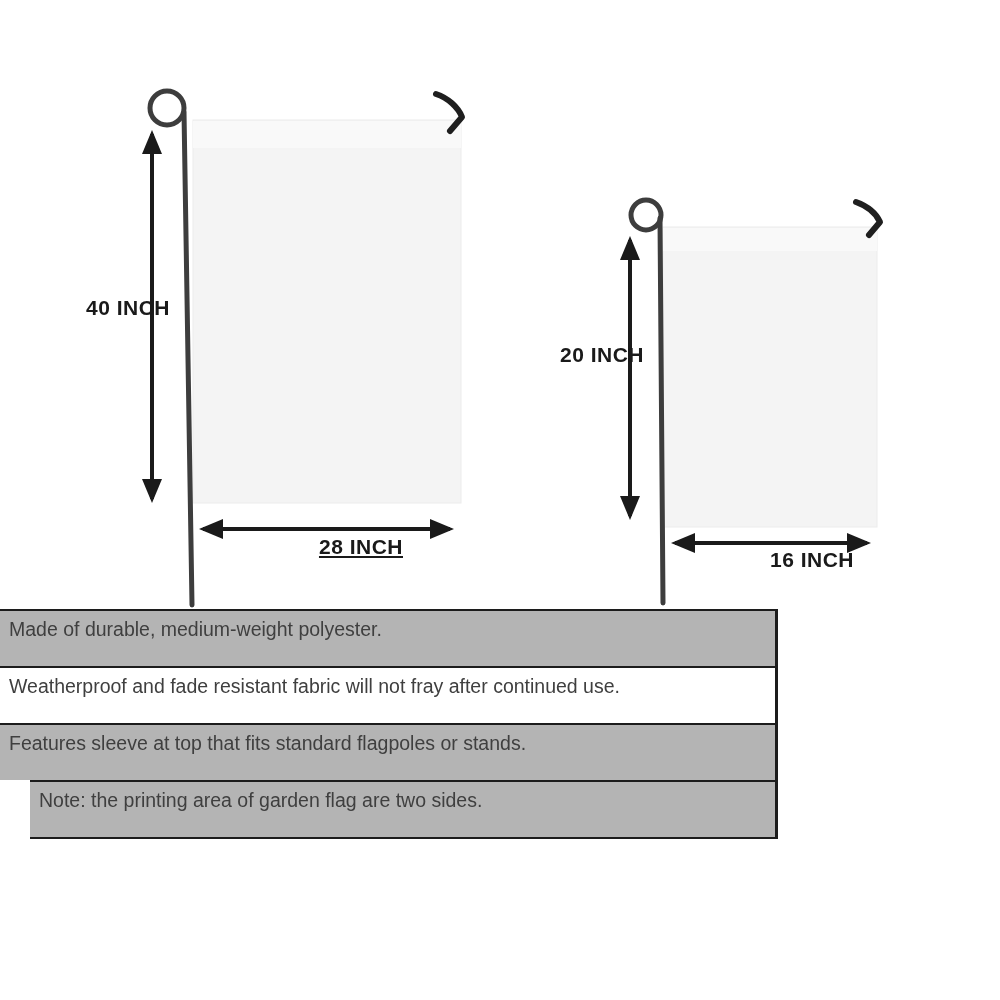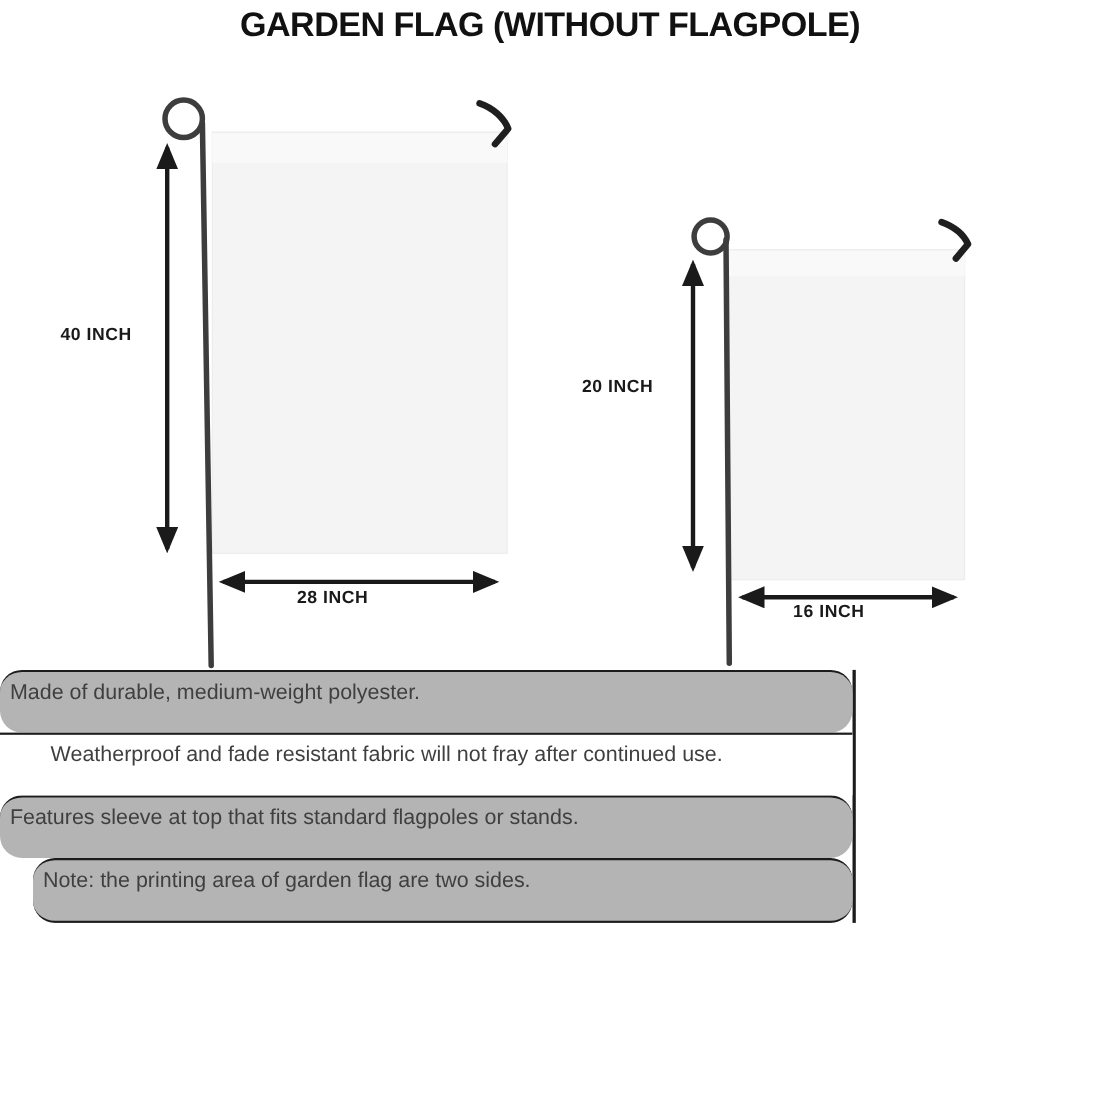--- a/index.html
+++ b/index.html
@@ -38,63 +38,63 @@
   .pole   { stroke: var(--pole, #3d3d3d); stroke-width: 5; fill: none; stroke-linecap: round; }
   .hookwire { stroke: #1f1f1f; stroke-width: 6; fill: none; stroke-linecap: round; stroke-linejoin: round; }
   .flag   { fill: var(--flag-fill, #f4f4f4); stroke: #ececec; stroke-width: 1; }
   .sleeve { fill: var(--flag-sleeve, #f9f9f9); }
   .arrow-line { stroke: var(--arrow, #1a1a1a); stroke-width: 4; fill: none; }
   #ah path { fill: var(--arrow, #1a1a1a); }
 
   
   .dim-label {
     position: absolute;
-    font-size: 16px;
+    font-size: 21px;
     font-weight: bold;
     color: var(--arrow, #1a1a1a);
     letter-spacing: 0.5px;
-    text-align: left;
+    text-align: right;
     white-space: nowrap;
+    margin-left: 23px;
   }
   #label-40 { left: 55px;  top: 296px; width: 92px; }
-  #label-28 { left: 270px; top: 535px; width: 110px; }
+  #label-28 { left: 270px; top: 535px; width: 110px; text-decoration: underline; }
   #label-18 { left: 529px; top: 343px; width: 92px; }
   #label-12 { left: 721px; top: 548px; width: 110px; }
 
   
   #feature-table {
     position: absolute;
     left: 0; top: 609px;
     width: 775px;
     border-right: 3px solid var(--row-border, #1c1c1c);
   }
   .feature-row {
     height: 55px;
     border-top: 2.5px solid var(--row-border, #1c1c1c);
     box-sizing: content-box;
     padding: 0;
   }
   .feature-row:last-child { border-bottom: 2.5px solid var(--row-border, #1c1c1c); margin-left: 30px; }
-  .feature-row.gray  { background: var(--row-gray, #b4b4b4); border-radius: 20px; }
-  .feature-row.white { background: var(--row-white, #ffffff); padding-left: 37px; }
+  .feature-row.gray  { background: var(--row-gray, #b4b4b4); }
+  .feature-row.white { background: var(--row-white, #ffffff); }
   .feature-text {
     display: block;
     padding: 6px 10px 0 9px;
     font-size: 19.5px;
     line-height: 25px;
     color: var(--row-text, #3f3f3f);
   }
 </style>
 </head>
 <body>
 
 <div id="page">
 
   <div class="title-wrap">
-    <div class="title-line1">GARDEN FLAG (WITHOUT FLAGPOLE)</div>
   </div>
 
   <svg id="diagram-svg" width="1000" height="620" viewBox="0 0 1000 620">
     <defs>
       <marker id="ah" markerWidth="6" markerHeight="5" refX="5" refY="2.5" orient="auto-start-reverse">
         <path d="M0,0 L6,2.5 L0,5 Z"></path>
       </marker>
     </defs>
 
     <g>

